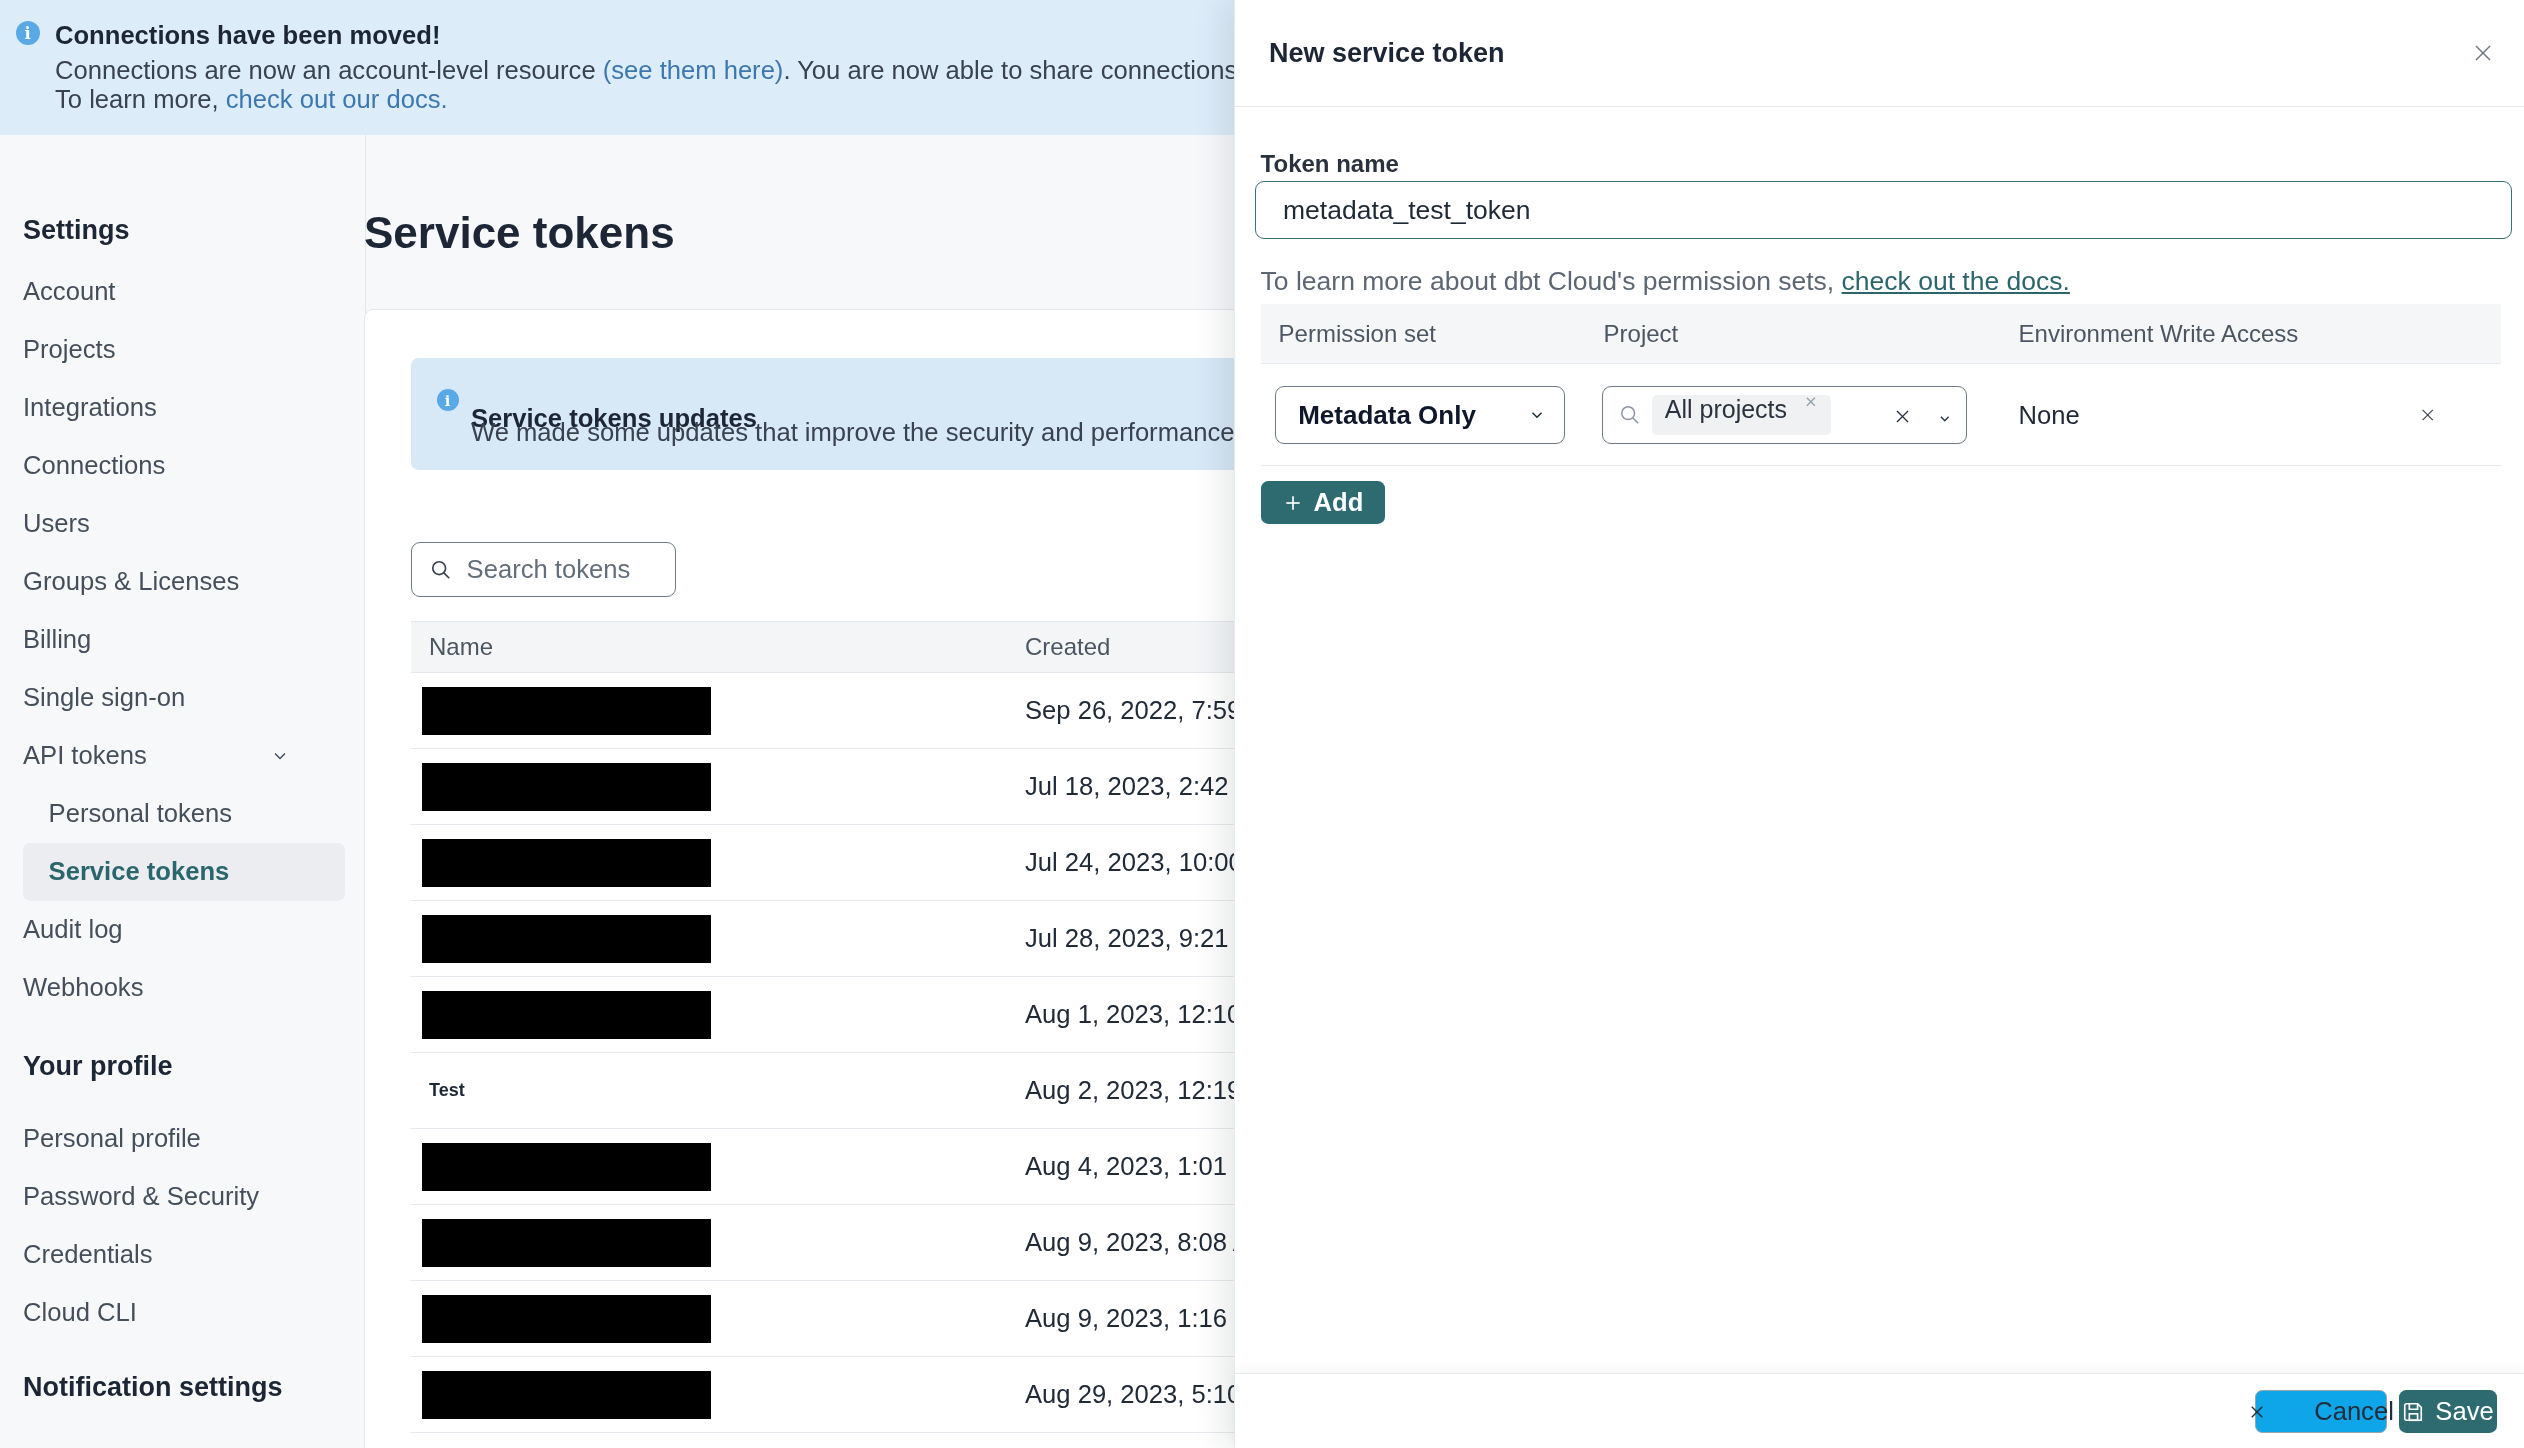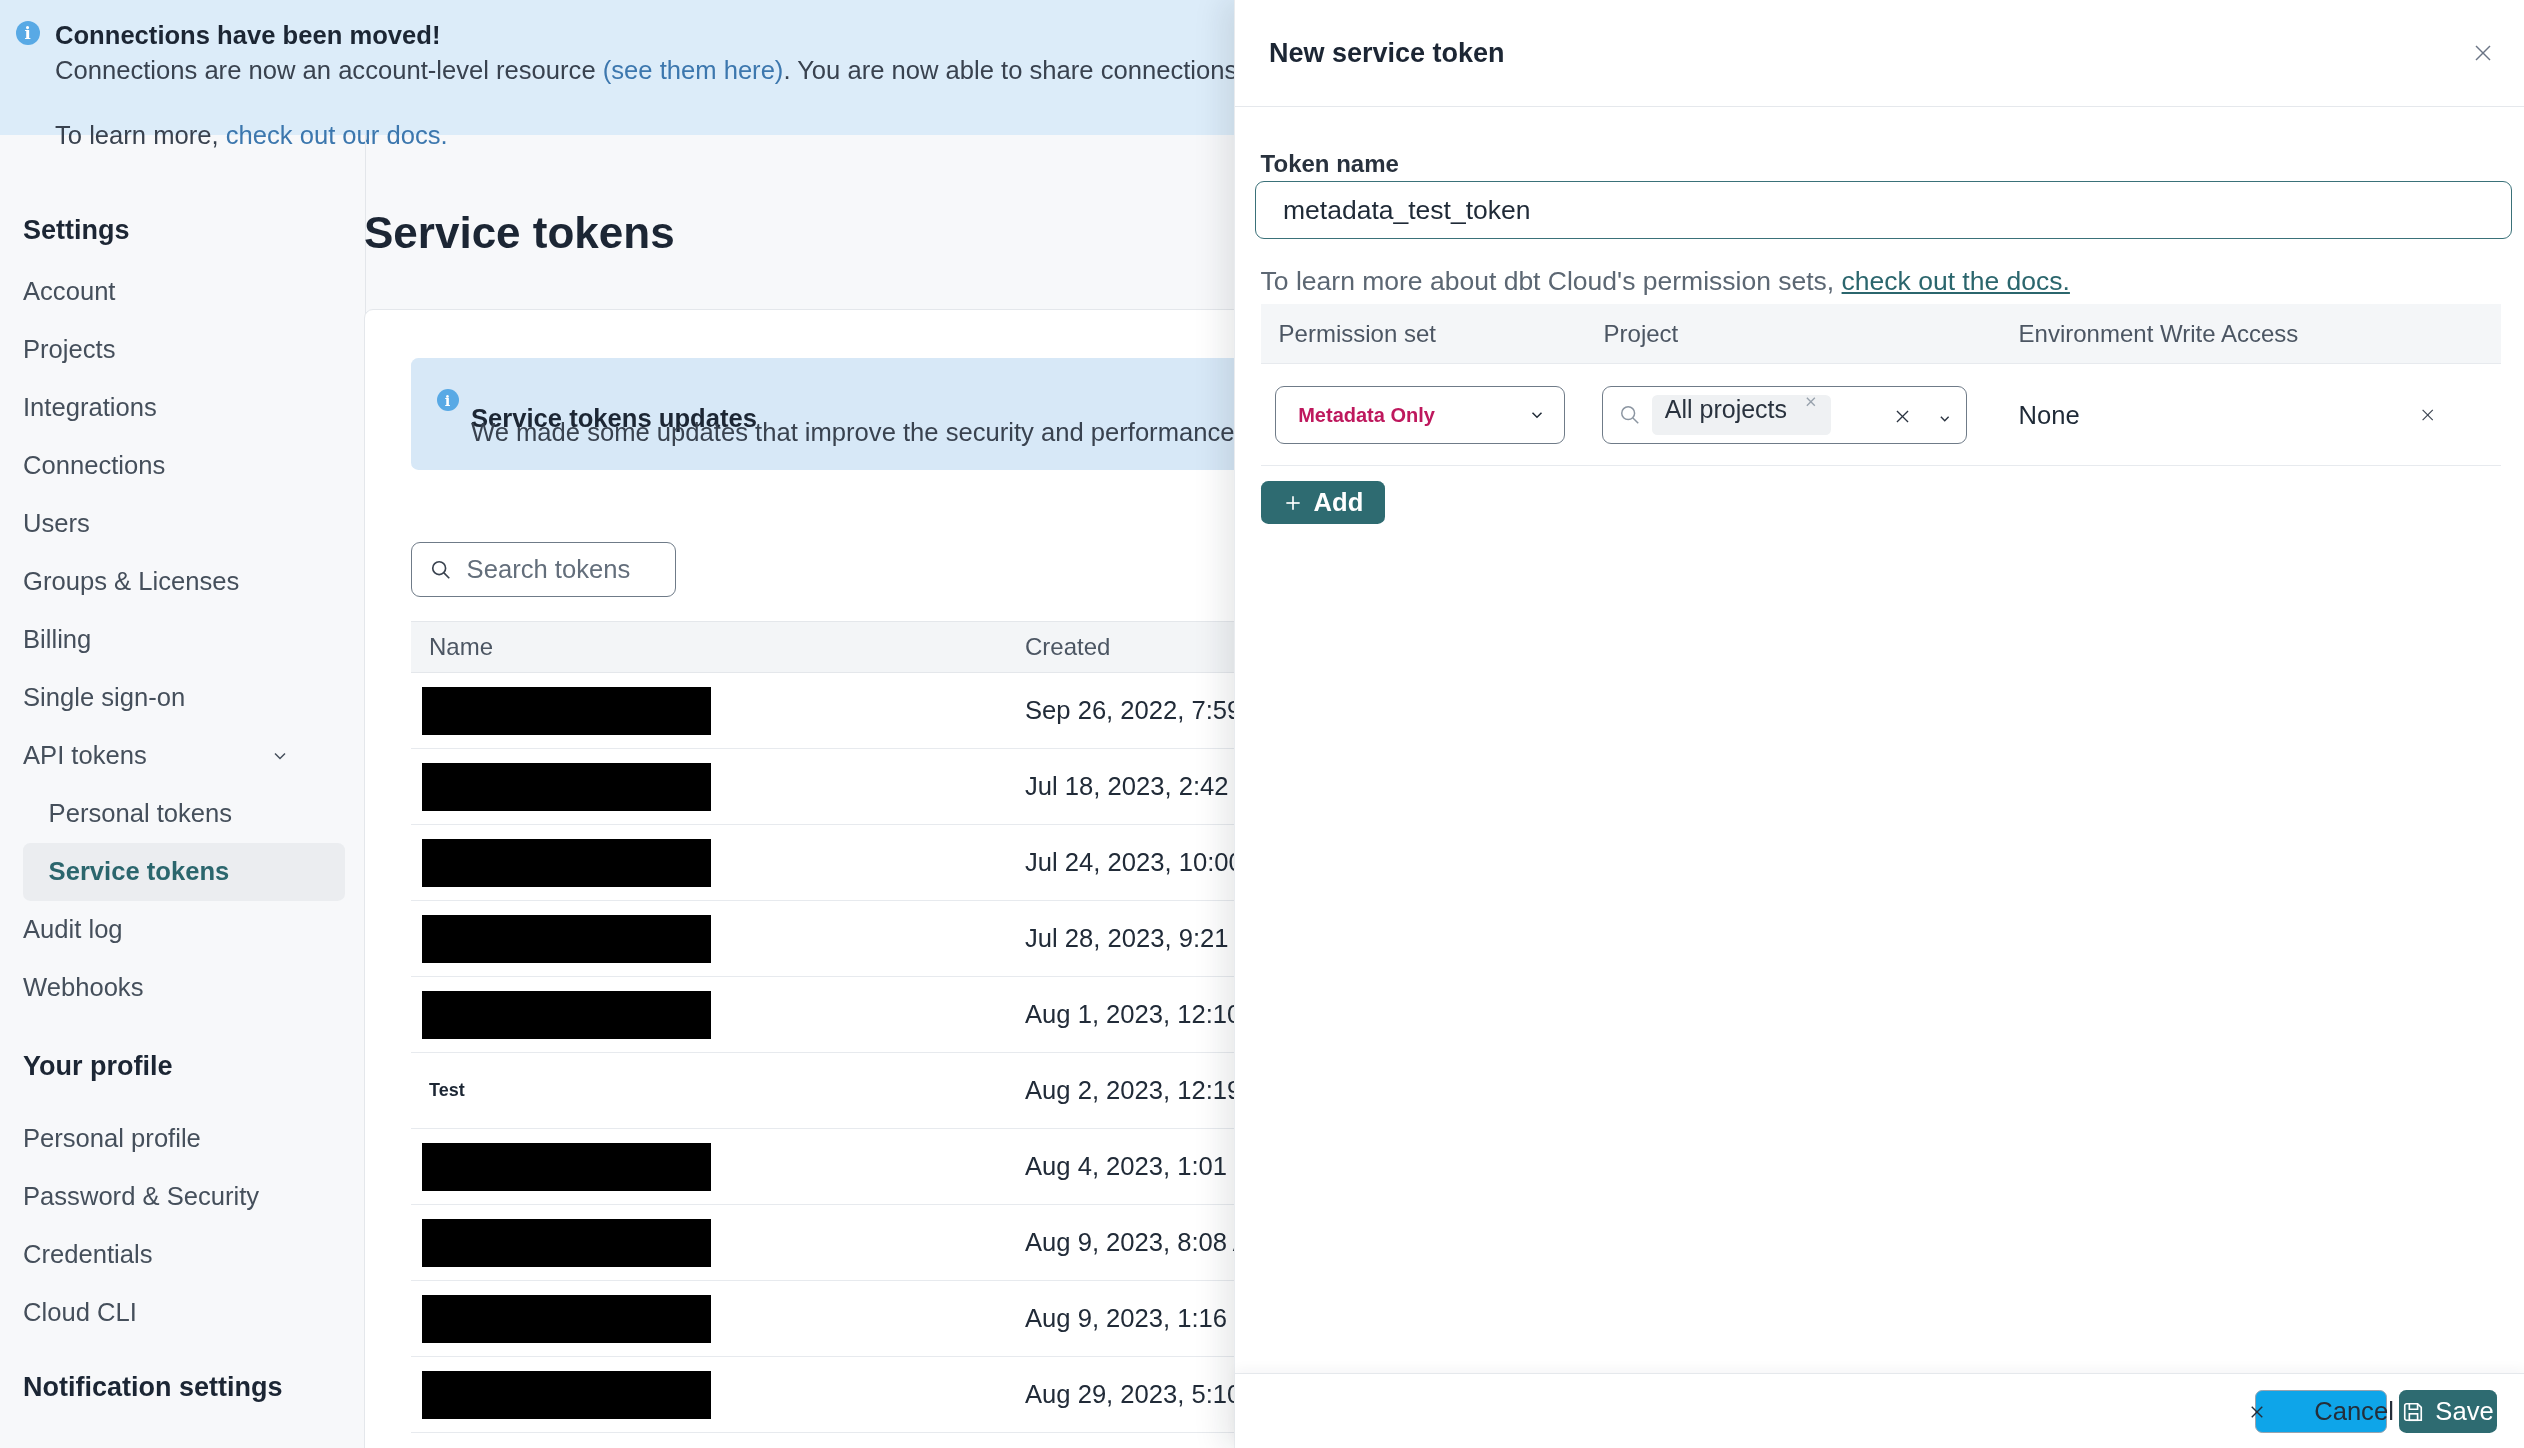--- a/index.html
+++ b/index.html
@@ -15,21 +15,21 @@
   .banner { left:0; top:0; width:2525px; height:135px; background:#dcecf9; z-index:1; }
   .banner-icon, .note-icon {
     display:inline-flex; align-items:center; justify-content:center;
     border-radius:50%; background:#58a9e5; color:#fff;
     font-family:"DejaVu Serif", serif; font-weight:700;
   }
   .banner-icon { left:15.5px; top:21px; width:24px; height:24px; font-size:16.4px; }
   .banner-title { left:55px; top:21px; font-size:25.6px; font-weight:700; color:#1c2634; }
   .banner-line { left:55px; font-size:25.6px; color:#39424f; white-space:nowrap; }
   .banner-line.l2 { top:56px; }
-  .banner-line.l3 { top:85px;margin-top:36px; }
+  .banner-line.l3 { top:85px; }
   .blue-link { color:#3c77ae; cursor:pointer; }
 
   
   .sidebar {
     left:0; top:135px; width:366px; height:1314px;
     border-right:0.9px solid #e3e6ea; padding:80px 0 0 23px; z-index:2;
   }
   .side-heading { font-size:27px; font-weight:700; color:#1c2634; height:33px; margin-bottom:14.6px; }
   .side-item {
     height:58px; display:flex; align-items:center; font-size:25.6px; color:#454f5b;
@@ -112,21 +112,21 @@
   }
   .perm-head span { position:absolute; top:50%; transform:translateY(-50%); white-space:nowrap; }
   .ph-1 { left:18px; } .ph-2 { left:343px; } .ph-3 { left:758px; }
 
   .perm-row { position:absolute; left:25.6px; top:364px; width:1240px; height:102px; border-bottom:0.9px solid #e7eaee; }
   .select-box {
     position:absolute; left:14.6px; top:22px; width:290px; height:58px;
     border:1.4px solid #6f7b88; border-radius:9px; background:#fff;
     display:flex; align-items:center; padding:0 18px 0 22px; cursor:pointer;
   }
-  .select-box .sel-text { font-size:20px; font-weight:600; color:#be185d; }
+  .select-box .sel-text { font-size:26px; font-weight:600; color:#0f172a; }
   .select-box .chev { margin-left:auto; color:#1f2a37; display:flex; }
 
   .combo-box {
     position:absolute; left:341px; top:22px; width:365px; height:58px;
     border:1.4px solid #6f7b88; border-radius:9px; background:#fff;
     display:flex; align-items:center; padding-left:16.4px;
   }
   .combo-box .mag { color:#8b95a1; display:flex; margin-right:11px; }
   .chip {
     height:40px; background:#eff1f3; border-radius:5.5px;

